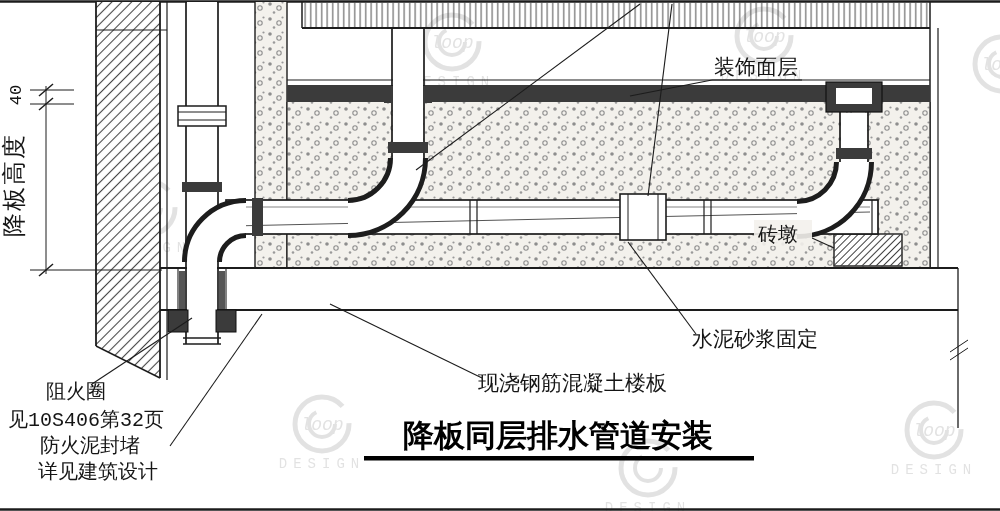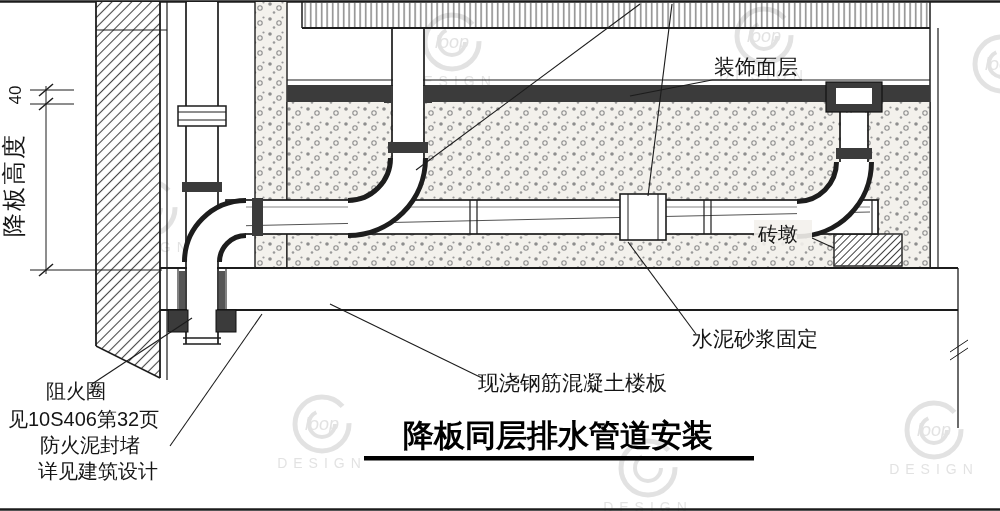--- a/index.html
+++ b/index.html
@@ -1,21 +1,21 @@
 <!DOCTYPE html>
 <html><head>
 <meta charset="utf-8">
 <style>
   html,body{margin:0;padding:0;background:#ffffff;}
   .stage{
     position:relative;
     width:1000px;height:511px;
     background:#ffffff;
     overflow:hidden;
-    font-family:Liberation Sans, sans-serif;
+    font-family:Liberation Mono, monospace;
   }
   svg{display:block;}
   text{fill:#151515;}
   .t18{font-size:17px;}
   .t20{font-size:20px;}
   .t21{font-size:21px;}
   .t24{font-size:24px;letter-spacing:2px;}
   .title31{font-size:31px;font-weight:700;fill:#000;}
   .wm{opacity:0.5;}
   .wm-ring{fill:none;stroke:#c7c7c7;stroke-width:5;}

